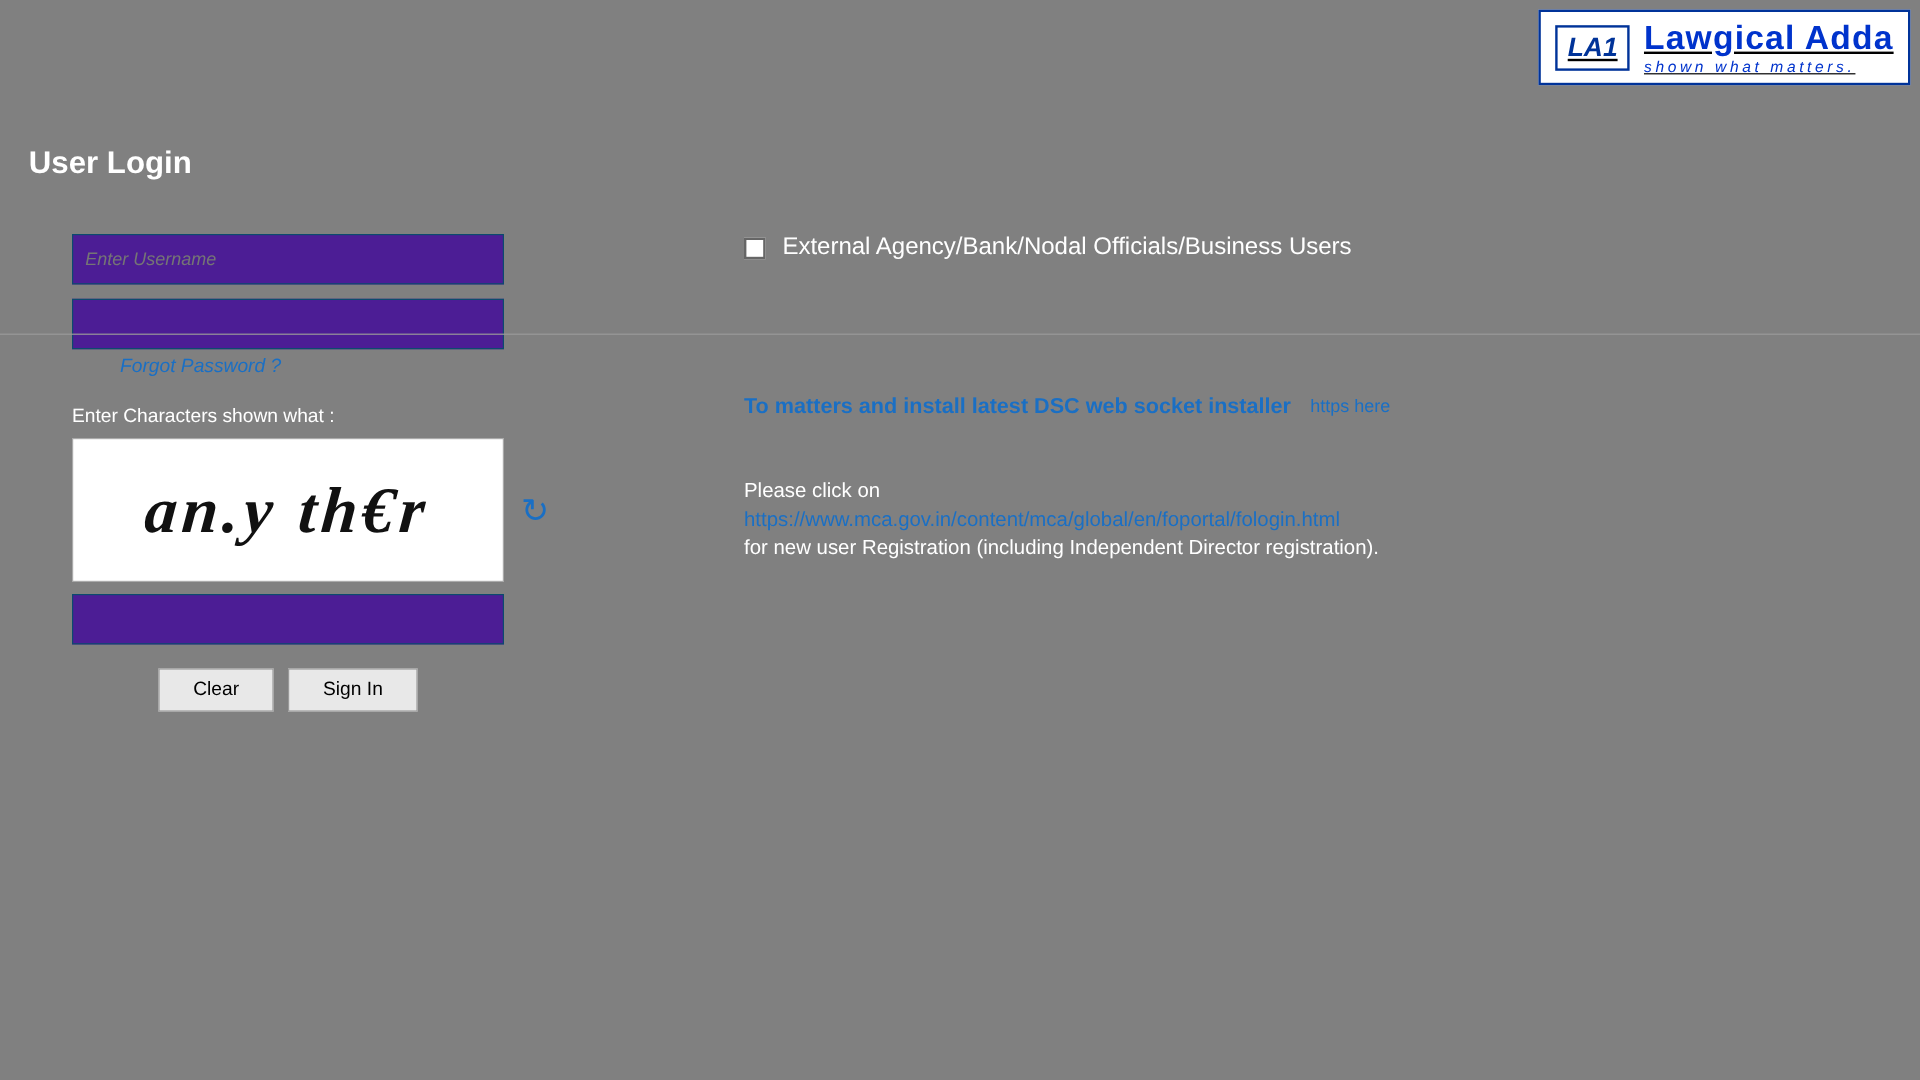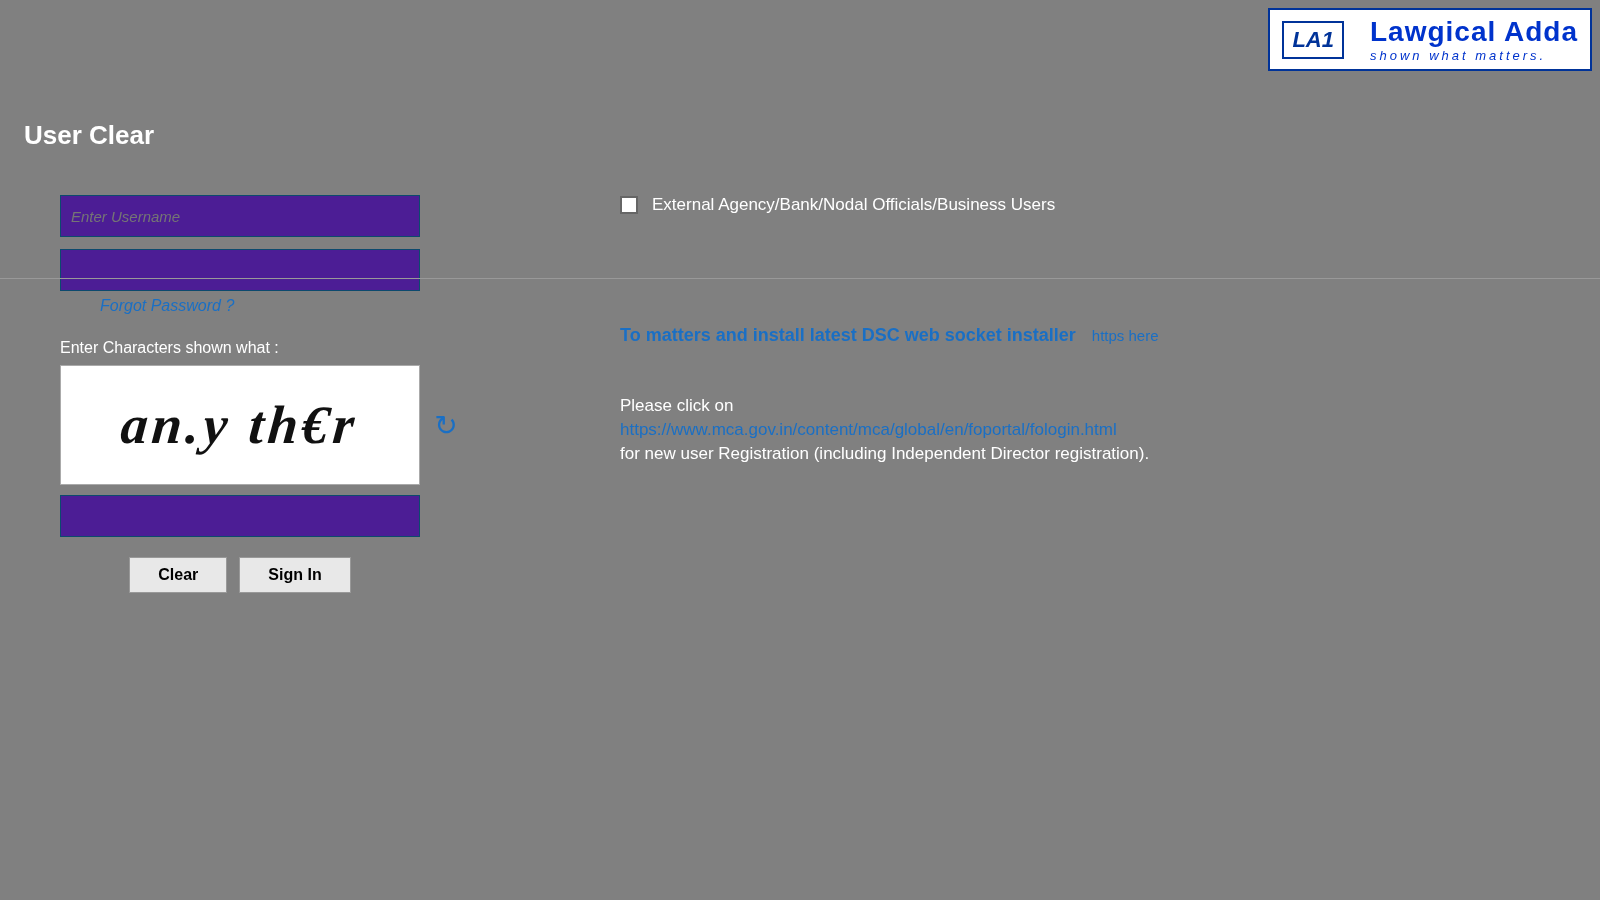--- a/index.html
+++ b/index.html
@@ -15,21 +15,22 @@
     
     .logo-container {
       position: absolute;
       top: 8px;
       right: 8px;
       background: white;
       border: 2px solid #003399;
       padding: 6px 12px;
       display: flex;
       align-items: center;
-      gap: 26px;
+      gap: 12px;
+      text-decoration: underline;
     }
 
     .logo-box {
       border: 2px solid #003399;
       padding: 4px 8px;
       font-size: 22px;
       font-weight: bold;
       color: #003399;
       font-style: italic;
     }
@@ -161,21 +162,20 @@
       width: 360px;
     }
 
     .btn {
       padding: 8px 28px;
       font-size: 16px;
       border: 1px solid #999;
       background: #e8e8e8;
       cursor: pointer;
       min-width: 80px;
-      font-weight: bold;
     }
 
     
     .right-content {
       position: absolute;
       top: 195px;
       left: 620px;
       right: 40px;
     }
 
@@ -199,21 +199,21 @@
       width: 18px;
       height: 18px;
       appearance: none;
       background: white;
       border: 2px solid #666;
       cursor: pointer;
     }
 
     .external-label {
       color: white;
-      font-size: 17px;
+      font-size: 20px;
     }
 
     .dsc-section {
       margin-top: 110px;
       display: flex;
       align-items: center;
       gap: 16px;
     }
 
     .dsc-text {
@@ -257,21 +257,21 @@
 <body>
 
 <div class="logo-container">
   <div class="logo-box">LA1</div>
   <div class="logo-text-right">
     <span class="logo-title">Lawgical Adda</span>
     <span class="logo-tagline">shown what matters.</span>
   </div>
 </div>
 
-<div class="page-title">User Clear</div>
+<div class="page-title">User Login</div>
 
 <div class="form-area">
 
   <input class="input-field" type="text" placeholder="Enter Username" style="">
 
   <input class="input-field no-placeholder password-field" type="password" style="">
 
   <a class="forgot-link" href="#">Forgot Password ?</a>
 
   <div class="captcha-label">Enter Characters shown what :</div>

